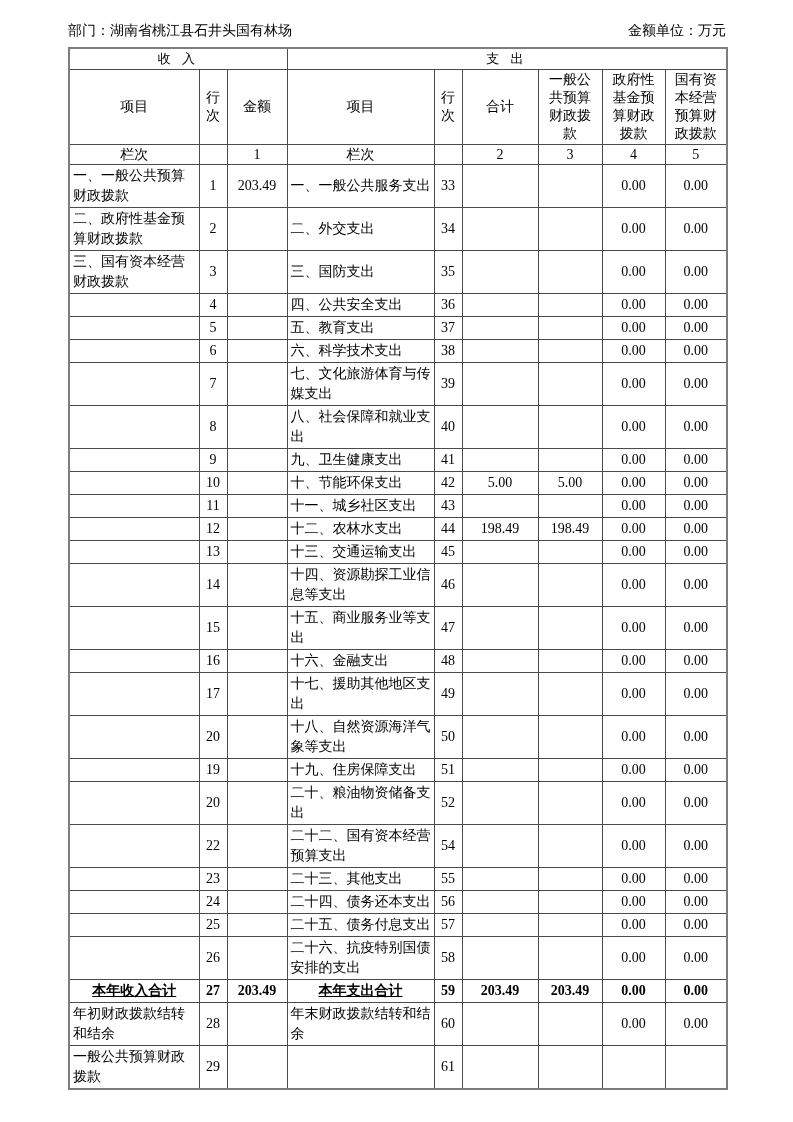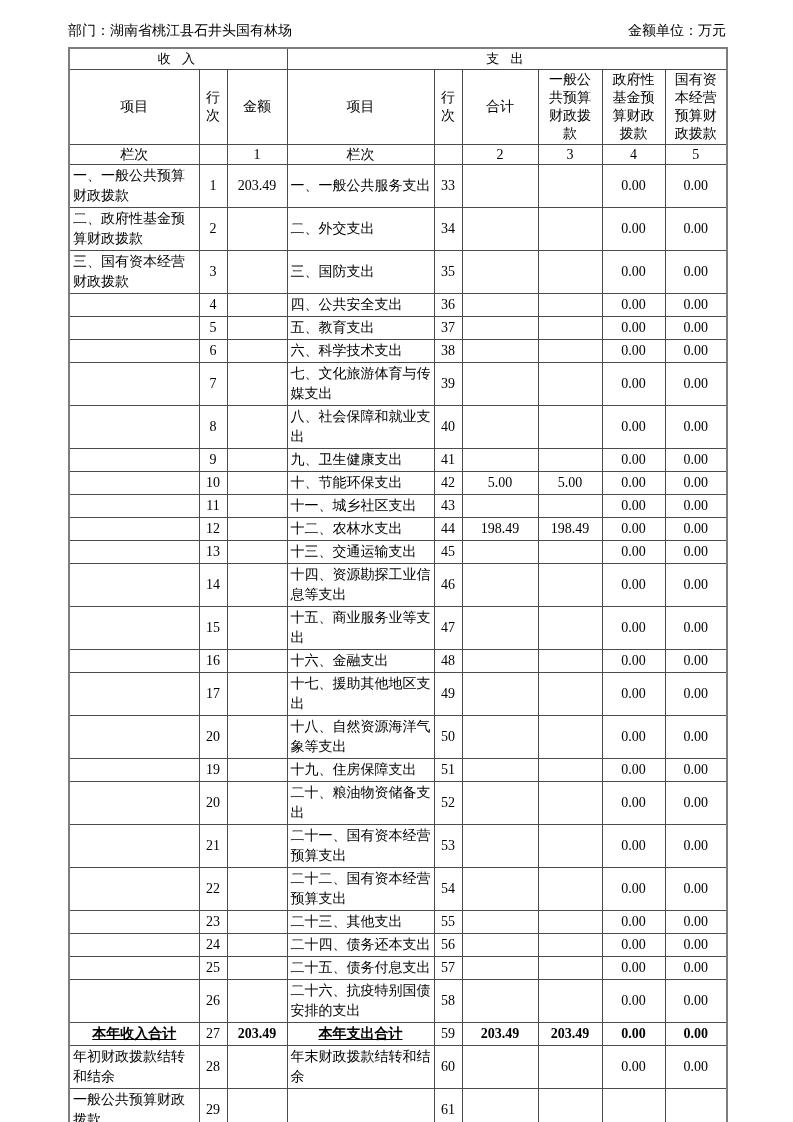--- a/index.html
+++ b/index.html
@@ -34,21 +34,21 @@
   tr.colhead-row th{
     height:72px;text-align:center;line-height:18px;padding:1px 2px;
   }
   th.wrapn{white-space:pre-line;margin-left:16px;}
   tr.lanes-row th{height:19px;text-align:center;line-height:18px;padding:0 2px;}
   td{height:19px;line-height:20px;}
   td.item{text-align:left;padding:1px 8px 1px 3px;}
   td.num{text-align:center;padding:1px 2px;}
   tr.total-row td.item{text-align:center;font-weight:bold;padding:1px 2px;text-decoration:underline;}
   tr.total-row td.num{font-weight:bold;}
-  tr.total-row td.rownum{font-weight:normal;}
+  tr.total-row td.rownum{font-weight:bold;}
 </style>
 </head>
 <body>
 
 <div class="page">
   <div class="topline">
     <span>部门：湖南省桃江县石井头国有林场</span>
     <span>金额单位：万元</span>
   </div>
 
@@ -319,31 +319,20 @@
           <td class="num"></td>
           <td class="item">二十、粮油物资储备支出</td>
           <td class="num rownum">52</td>
           <td class="num"></td>
           <td class="num"></td>
           <td class="num">0.00</td>
           <td class="num">0.00</td>
         </tr>
         <tr>
           <td class="item"></td>
-          <td class="num rownum">21</td>
-          <td class="num"></td>
-          <td class="item">二十一、国有资本经营预算支出</td>
-          <td class="num rownum">53</td>
-          <td class="num"></td>
-          <td class="num"></td>
-          <td class="num">0.00</td>
-          <td class="num">0.00</td>
-        </tr>
-        <tr>
-          <td class="item"></td>
           <td class="num rownum">22</td>
           <td class="num"></td>
           <td class="item">二十二、国有资本经营预算支出</td>
           <td class="num rownum">54</td>
           <td class="num"></td>
           <td class="num"></td>
           <td class="num">0.00</td>
           <td class="num">0.00</td>
         </tr>
         <tr>

